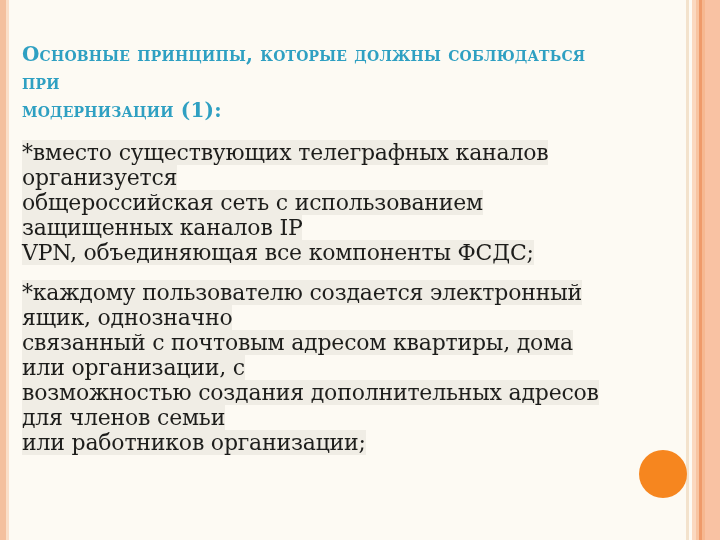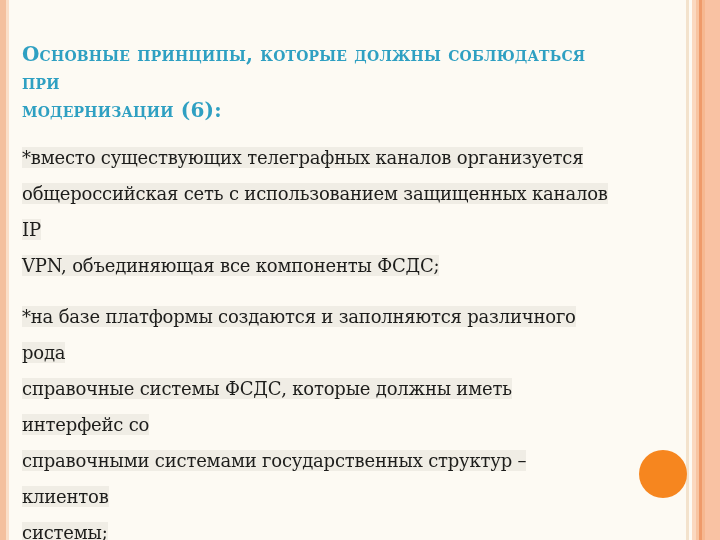--- a/index.html
+++ b/index.html
@@ -64,22 +64,22 @@
     font-size: 20px;
     line-height: 28px;
     font-weight: bold;
     font-variant: small-caps;
     letter-spacing: 0.2px;
     color: var(--title, #2FA0C2);
     white-space: pre-line;
     margin: 0 0 16px 0;
   }
   .para {
-    font-size: 18px;
-    line-height: 36px;
+    font-size: 22px;
+    line-height: 25px;
     color: var(--body, #1D1D1B);
     margin: 0 0 15px 0;
     white-space: pre-line;
     letter-spacing: -0.2px;
   }
   .para .hl {
     background: rgba(196, 193, 184, 0.22);
     box-decoration-break: clone;
     -webkit-box-decoration-break: clone;
   }
@@ -99,31 +99,27 @@
     <div class="s s-md"></div>
     <div class="s s-accent"></div>
     <div class="s s-md2"></div>
     <div class="s s-wide"></div>
   </div>
 
   <div class="circle"></div>
 
   <div class="content">
     <h1 class="title">Основные принципы, которые должны соблюдаться при
-модернизации (6):</h1>
+модернизации (1):</h1>
 
     <p class="para"><span class="hl">*вместо существующих телеграфных каналов организуется
 общероссийская сеть с использованием защищенных каналов IP
 VPN, объединяющая все компоненты ФСДС;</span></p>
 
 
-    <p class="para"><span class="hl">*на базе платформы создаются и заполняются различного рода
-справочные системы ФСДС, которые должны иметь интерфейс со
-справочными системами государственных структур – клиентов
-системы;</span></p>
 
     <p class="para"><span class="hl">*каждому пользователю создается электронный ящик, однозначно
 связанный с почтовым адресом квартиры, дома или организации, с
 возможностью создания дополнительных адресов для членов семьи
 или работников организации;</span></p>
   </div>
 
 </div>
 
 </body></html>

